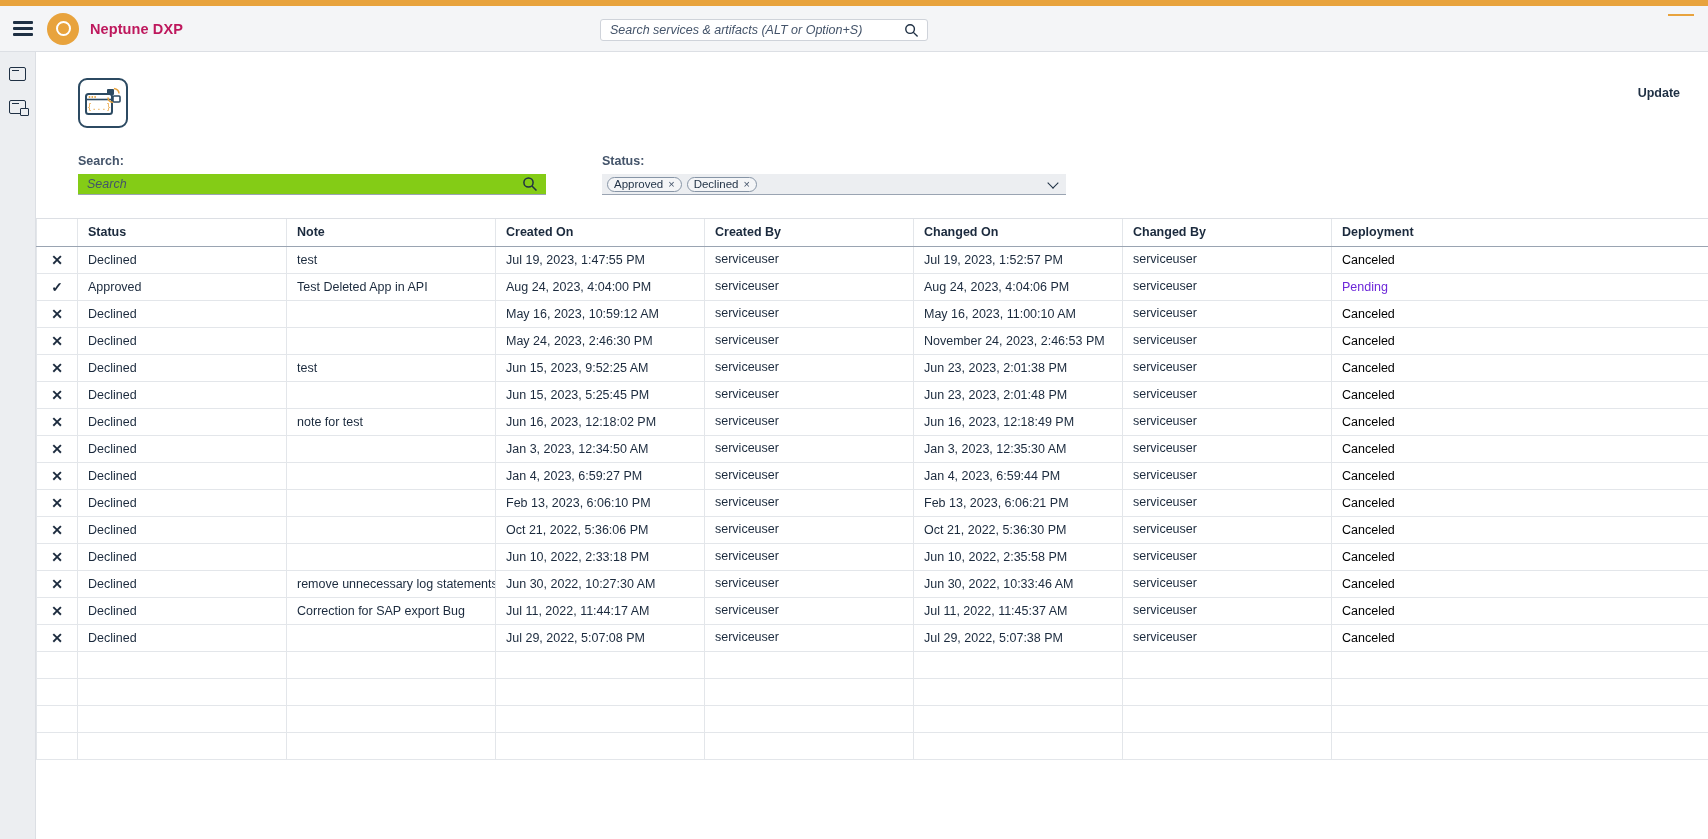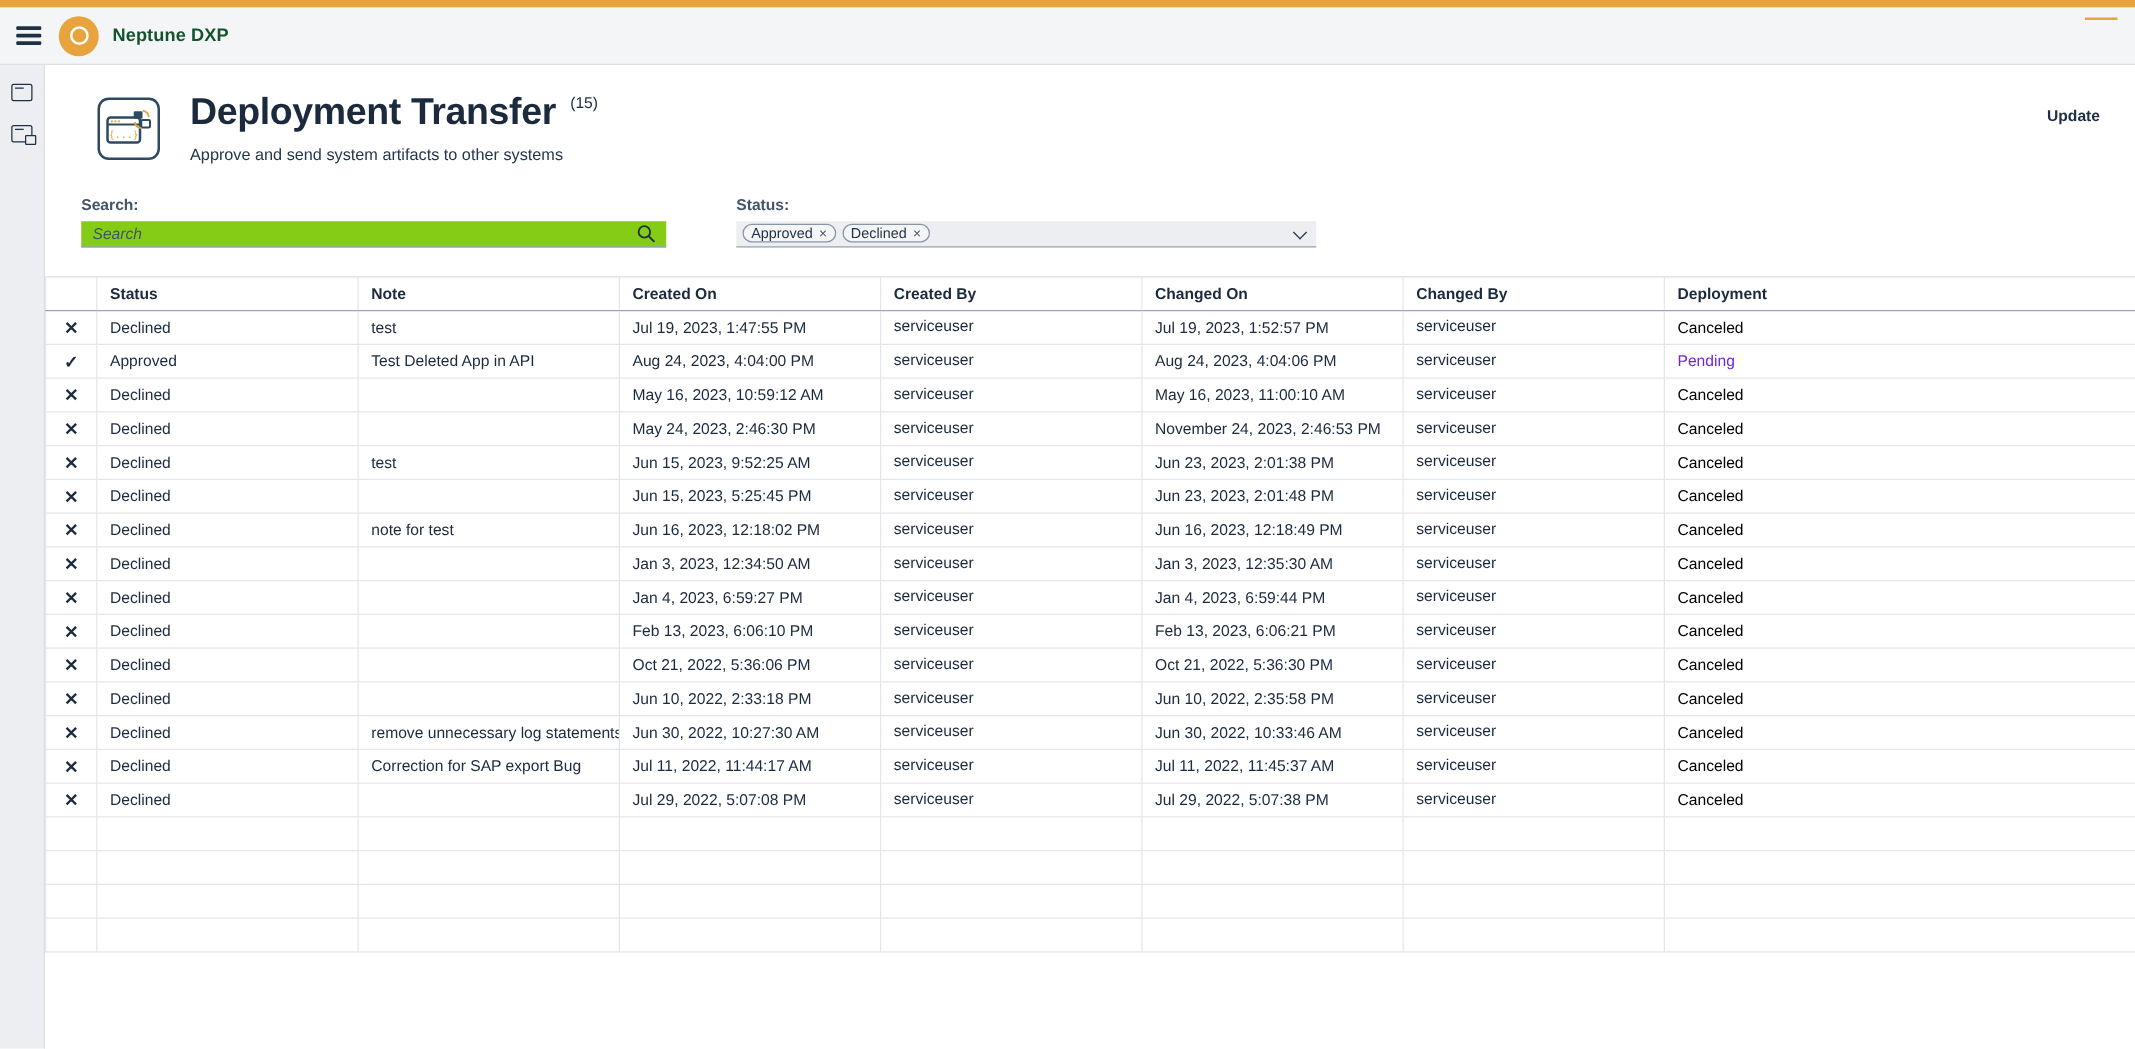--- a/index.html
+++ b/index.html
@@ -37,21 +37,21 @@
     background: #e8a33d;
     display: flex; align-items: center; justify-content: center;
     flex: none;
   }
   .brand-logo .ring {
     width: 15px; height: 15px; border-radius: 50%;
     border: 2px solid #ffffff;
   }
   .brand-name {
     margin-left: 11px;
-    font-size: 14.5px; font-weight: bold; color: #14532d;
+    font-size: 14.5px; font-weight: bold; color: #be185d;
     letter-spacing: .1px;
   }
   .header-search {
     position: absolute; left: 600px; top: 13px;
     width: 328px; height: 22px;
     background: #ffffff;
     border: 1px solid #cfd3da;
     border-radius: 3px;
     display: flex; align-items: center;
   }
@@ -133,21 +133,21 @@
     margin-top: 10px;
   }
   .update-btn {
     position: absolute; right: 28px; top: 34px;
     font-size: 12.5px; font-weight: bold; color: #1f3044;
     cursor: pointer;
   }
 
   
   .filters {
-    display: flex; padding: 26px 0 0 29px;
+    display: flex; padding: 26px 0 0 42px;
   }
   .field { display: flex; flex-direction: column; }
   .field-label {
     font-size: 12.5px; color: #44546a; font-weight: bold;
     margin-bottom: 6px;
   }
   .search-field { width: 468px; }
   .search-input-wrap {
     height: 21px; width: 468px;
     background: #84cc16;
@@ -237,20 +237,29 @@
   <div class="hamburger">
     <span></span>
       <span></span>
       <span></span>
   </div>
   <div class="brand-logo">
     <div class="ring"></div>
   </div>
   <div class="brand-name">Neptune DXP</div>
 
+  <div class="header-search">
+    <div class="ph">Search services &amp; artifacts (ALT or Option+S)</div>
+    <span class="mag">
+      <svg width="15" height="15" viewBox="0 0 16 16">
+        <circle cx="6.5" cy="6.5" r="4.6" fill="none" stroke="#1f3044" stroke-width="1.5"></circle>
+        <line x1="10" y1="10" x2="14.5" y2="14.5" stroke="#1f3044" stroke-width="1.5"></line>
+      </svg>
+    </span>
+  </div>
   <div class="header-right-dash"></div>
 </div>
 
 <div class="rail">
   <div class="rail-item">
     <div class="rail-glyph"></div>
   </div>
   <div class="rail-item">
     <div class="rail-glyph v2"></div>
   </div>
@@ -265,25 +274,20 @@
         <line x1="6" y1="19.5" x2="32" y2="19.5" stroke="#2c4a62" stroke-width="1.6"></line>
         <circle cx="9.5" cy="17" r="0.9" fill="#e8a33d"></circle>
         <circle cx="12.3" cy="17" r="0.9" fill="#e8a33d"></circle>
         <circle cx="15.1" cy="17" r="0.9" fill="#e8a33d"></circle>
         <text x="19" y="30" font-family="DejaVu Sans Mono, monospace" font-size="8" fill="#e8a33d" text-anchor="middle">{...}</text>
         <rect x="27" y="9" width="7" height="6" rx="1" fill="#2c4a62"></rect>
         <rect x="33" y="16" width="7" height="6" rx="1" fill="none" stroke="#2c4a62" stroke-width="1.6"></rect>
         <path d="M34 8.5 q5 1 5 5" fill="none" stroke="#e8a33d" stroke-width="1.5"></path>
         <path d="M33 22.5 q-5 -1 -5 -5" fill="none" stroke="#e8a33d" stroke-width="1.5"></path>
       </svg>
-    </div>
-    <div class="title-block">
-      <span class="page-title">Deployment Transfer</span>
-      <span class="title-count">(15)</span>
-      <div class="page-subtitle">Approve and send system artifacts to other systems</div>
     </div>
     <div class="update-btn">Update</div>
   </div>
 
   <div class="filters">
     <div class="field search-field">
       <div class="field-label">Search:</div>
       <div class="search-input-wrap">
         <div class="ph">Search</div>
         <span class="mag">

